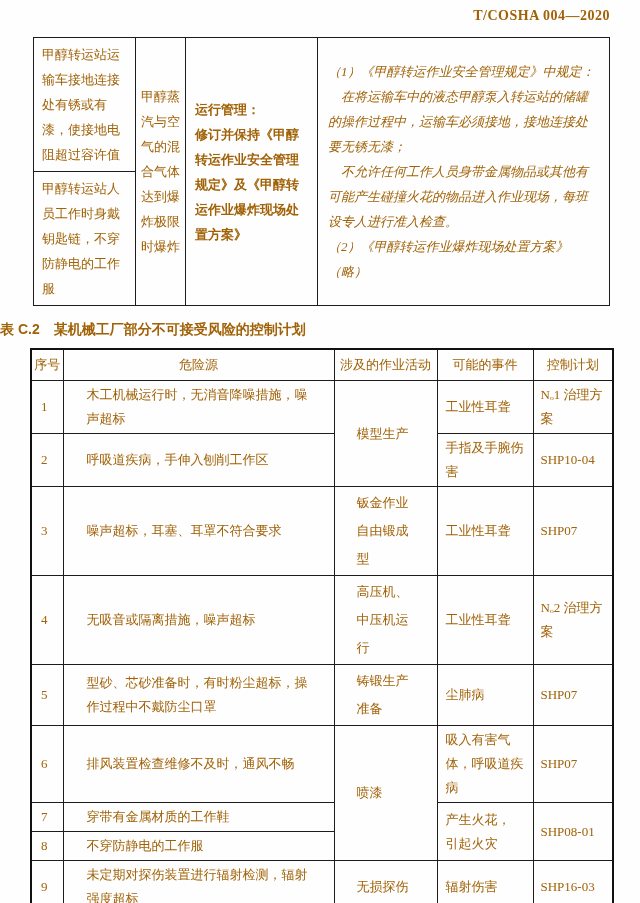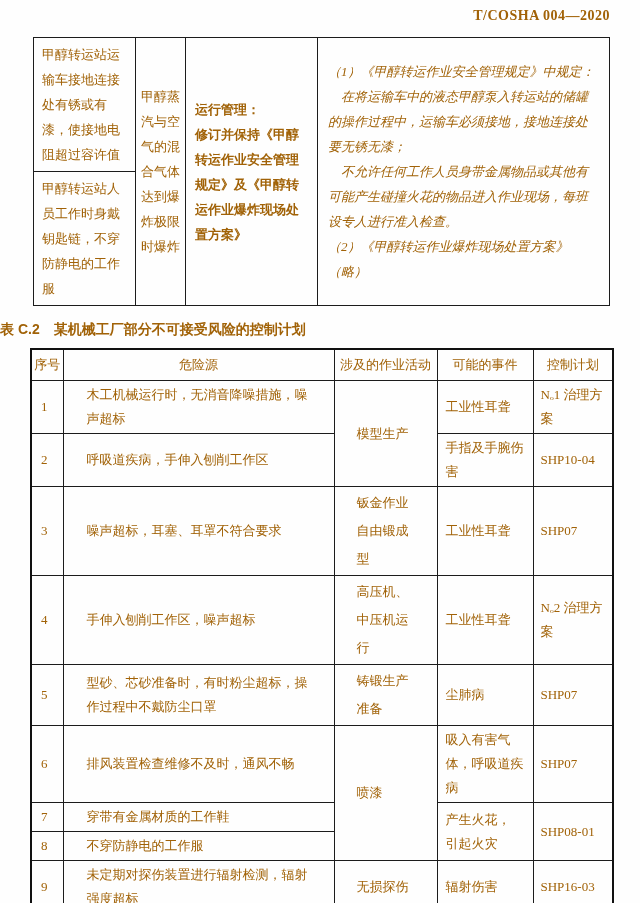--- a/index.html
+++ b/index.html
@@ -121,21 +121,21 @@
     <tr style="height:48px">
       <td class="c-no">3</td>
       <td class="c-hazard">噪声超标，耳塞、耳罩不符合要求</td>
       <td class="c-activity">钣金作业
 自由锻成型</td>
       <td class="c-event">工业性耳聋</td>
       <td class="c-control">SHP07</td>
     </tr>
     <tr style="height:26px">
       <td class="c-no">4</td>
-      <td class="c-hazard">手伸入刨削工作区，噪声超标</td>
+      <td class="c-hazard">无吸音或隔离措施，噪声超标</td>
       <td class="c-activity">高压机、中压机运行</td>
       <td class="c-event">工业性耳聋</td>
       <td class="c-control">Nₒ2 治理方案</td>
     </tr>
     <tr style="height:48px">
       <td class="c-no">5</td>
       <td class="c-hazard">型砂、芯砂准备时，有时粉尘超标，操作过程中不戴防尘口罩</td>
       <td class="c-activity">铸锻生产准备</td>
       <td class="c-event">尘肺病</td>
       <td class="c-control">SHP07</td>

